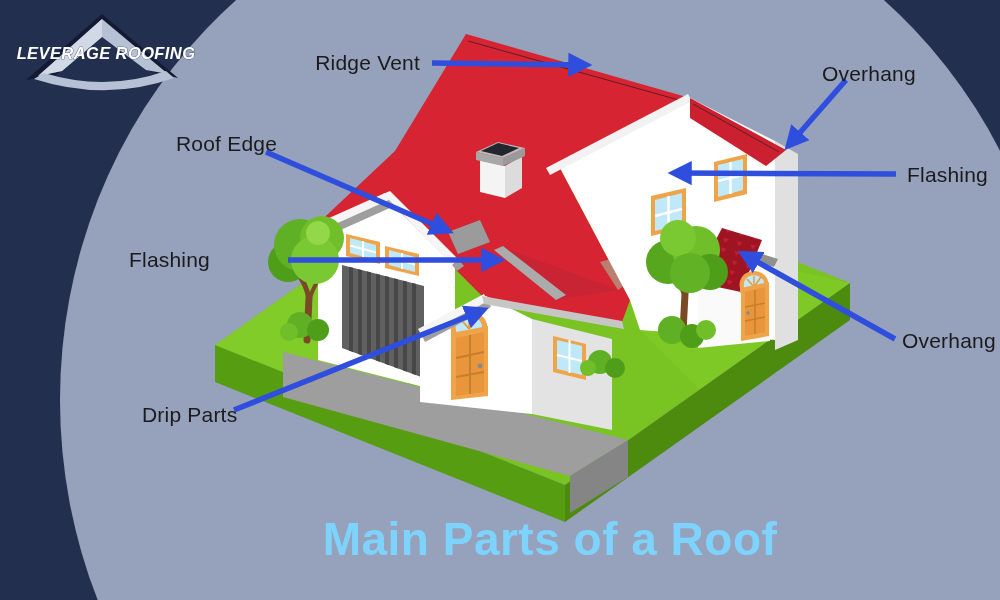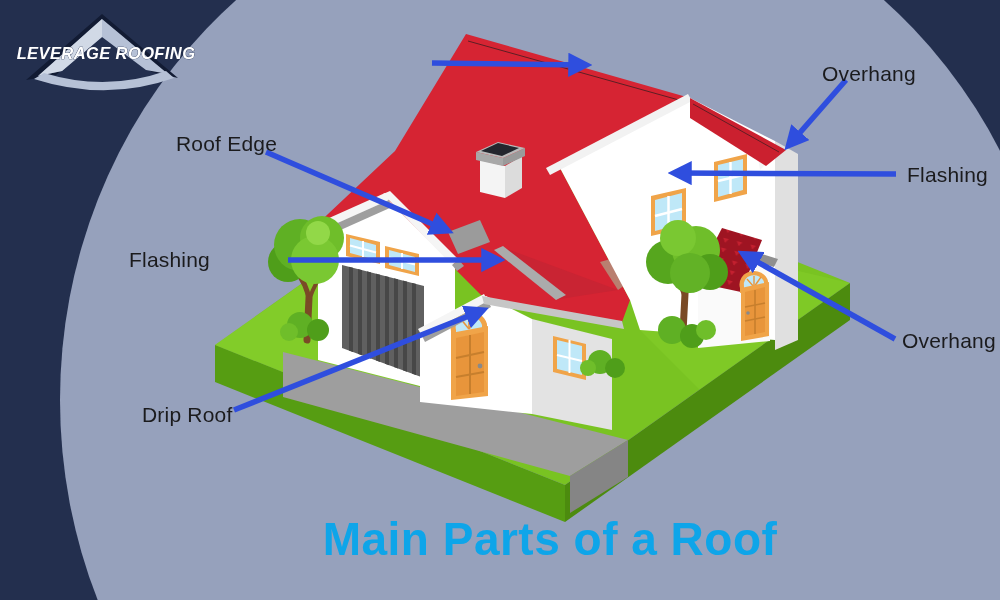--- a/index.html
+++ b/index.html
@@ -4,21 +4,21 @@
 <style>
   html,body{margin:0;padding:0;background:#232F4E;}
   #stage{position:relative;width:1000px;height:600px;overflow:hidden;
          background:#232F4E;font-family:"Liberation Sans",sans-serif;}
   #bg-circle{position:absolute;left:60px;top:-125px;width:1000px;height:1050px;
              border-radius:50%;background:#96A1BC;}
   .abs{position:absolute;}
   .callout{position:absolute;font-size:21px;color:#1B1B1D;white-space:nowrap;
            letter-spacing:.2px;}
   #title{position:absolute;left:200px;top:512px;width:700px;text-align:center;
-         font-size:46px;font-weight:700;color:#0ea5e9;letter-spacing:.5px;}
+         font-size:46px;font-weight:700;color:#7dd3fc;letter-spacing:.5px;}
   svg{display:block;}
 </style>
 </head>
 <body>
 
 <div id="stage">
 
   <div id="bg-circle"></div>
 
   <svg class="abs" style="left:0;top:0" width="1000" height="600" viewBox="0 0 1000 600">
@@ -240,25 +240,26 @@
       <line x1="432" y1="63" x2="584" y2="65" marker-end="url(#ah)"></line>
       <line x1="846" y1="80" x2="790" y2="144" marker-end="url(#ah)"></line>
       <line x1="896" y1="174" x2="676" y2="173" marker-end="url(#ah)"></line>
       <line x1="266" y1="152" x2="446" y2="230" marker-end="url(#ah)"></line>
       <line x1="288" y1="260" x2="497" y2="260" marker-end="url(#ah)"></line>
       <line x1="234" y1="410" x2="481" y2="311" marker-end="url(#ah)"></line>
       <line x1="895" y1="339" x2="745" y2="255" marker-end="url(#ah)"></line>
     </g>
   </svg>
 
+  <div class="callout" style="left:300px;top:51px;width:120px;text-align:right">Ridge Vent</div>
   <div class="callout" style="left:822px;top:62px">Overhang</div>
   <div class="callout" style="left:907px;top:163px">Flashing</div>
   <div class="callout" style="left:176px;top:132px">Roof Edge</div>
   <div class="callout" style="left:129px;top:248px">Flashing</div>
-  <div class="callout" style="left:142px;top:403px">Drip Roof</div>
+  <div class="callout" style="left:142px;top:403px">Drip Parts</div>
   <div class="callout" style="left:902px;top:329px">Overhang</div>
 
   <div id="title">Main Parts of a Roof</div>
 
   <svg class="abs" style="left:14px;top:6px" width="190" height="85" viewBox="0 0 190 85">
     <polygon points="88,8 12,74 42,69 88,28 138,66 164,72" fill="#121B33"></polygon>
     <polygon points="88,13 24,70 48,65 88,31 132,64 154,68" fill="#B6C1D6"></polygon>
     <polygon points="88,13 88,31 48,65 24,70" fill="#E8ECF4" opacity="0.55"></polygon>
     <path d="M30,67 Q92,86 152,65 L160,72 Q92,96 20,73 Z" fill="#B6C1D6"></path>
     <text x="92" y="53" text-anchor="middle" font-family="Liberation Sans, sans-serif" font-size="16.5" font-weight="bold" font-style="italic" fill="#FFFFFF" letter-spacing="0.4" stroke="#232F4E" stroke-width="0.6" paint-order="stroke">LEVERAGE ROOFING</text>

